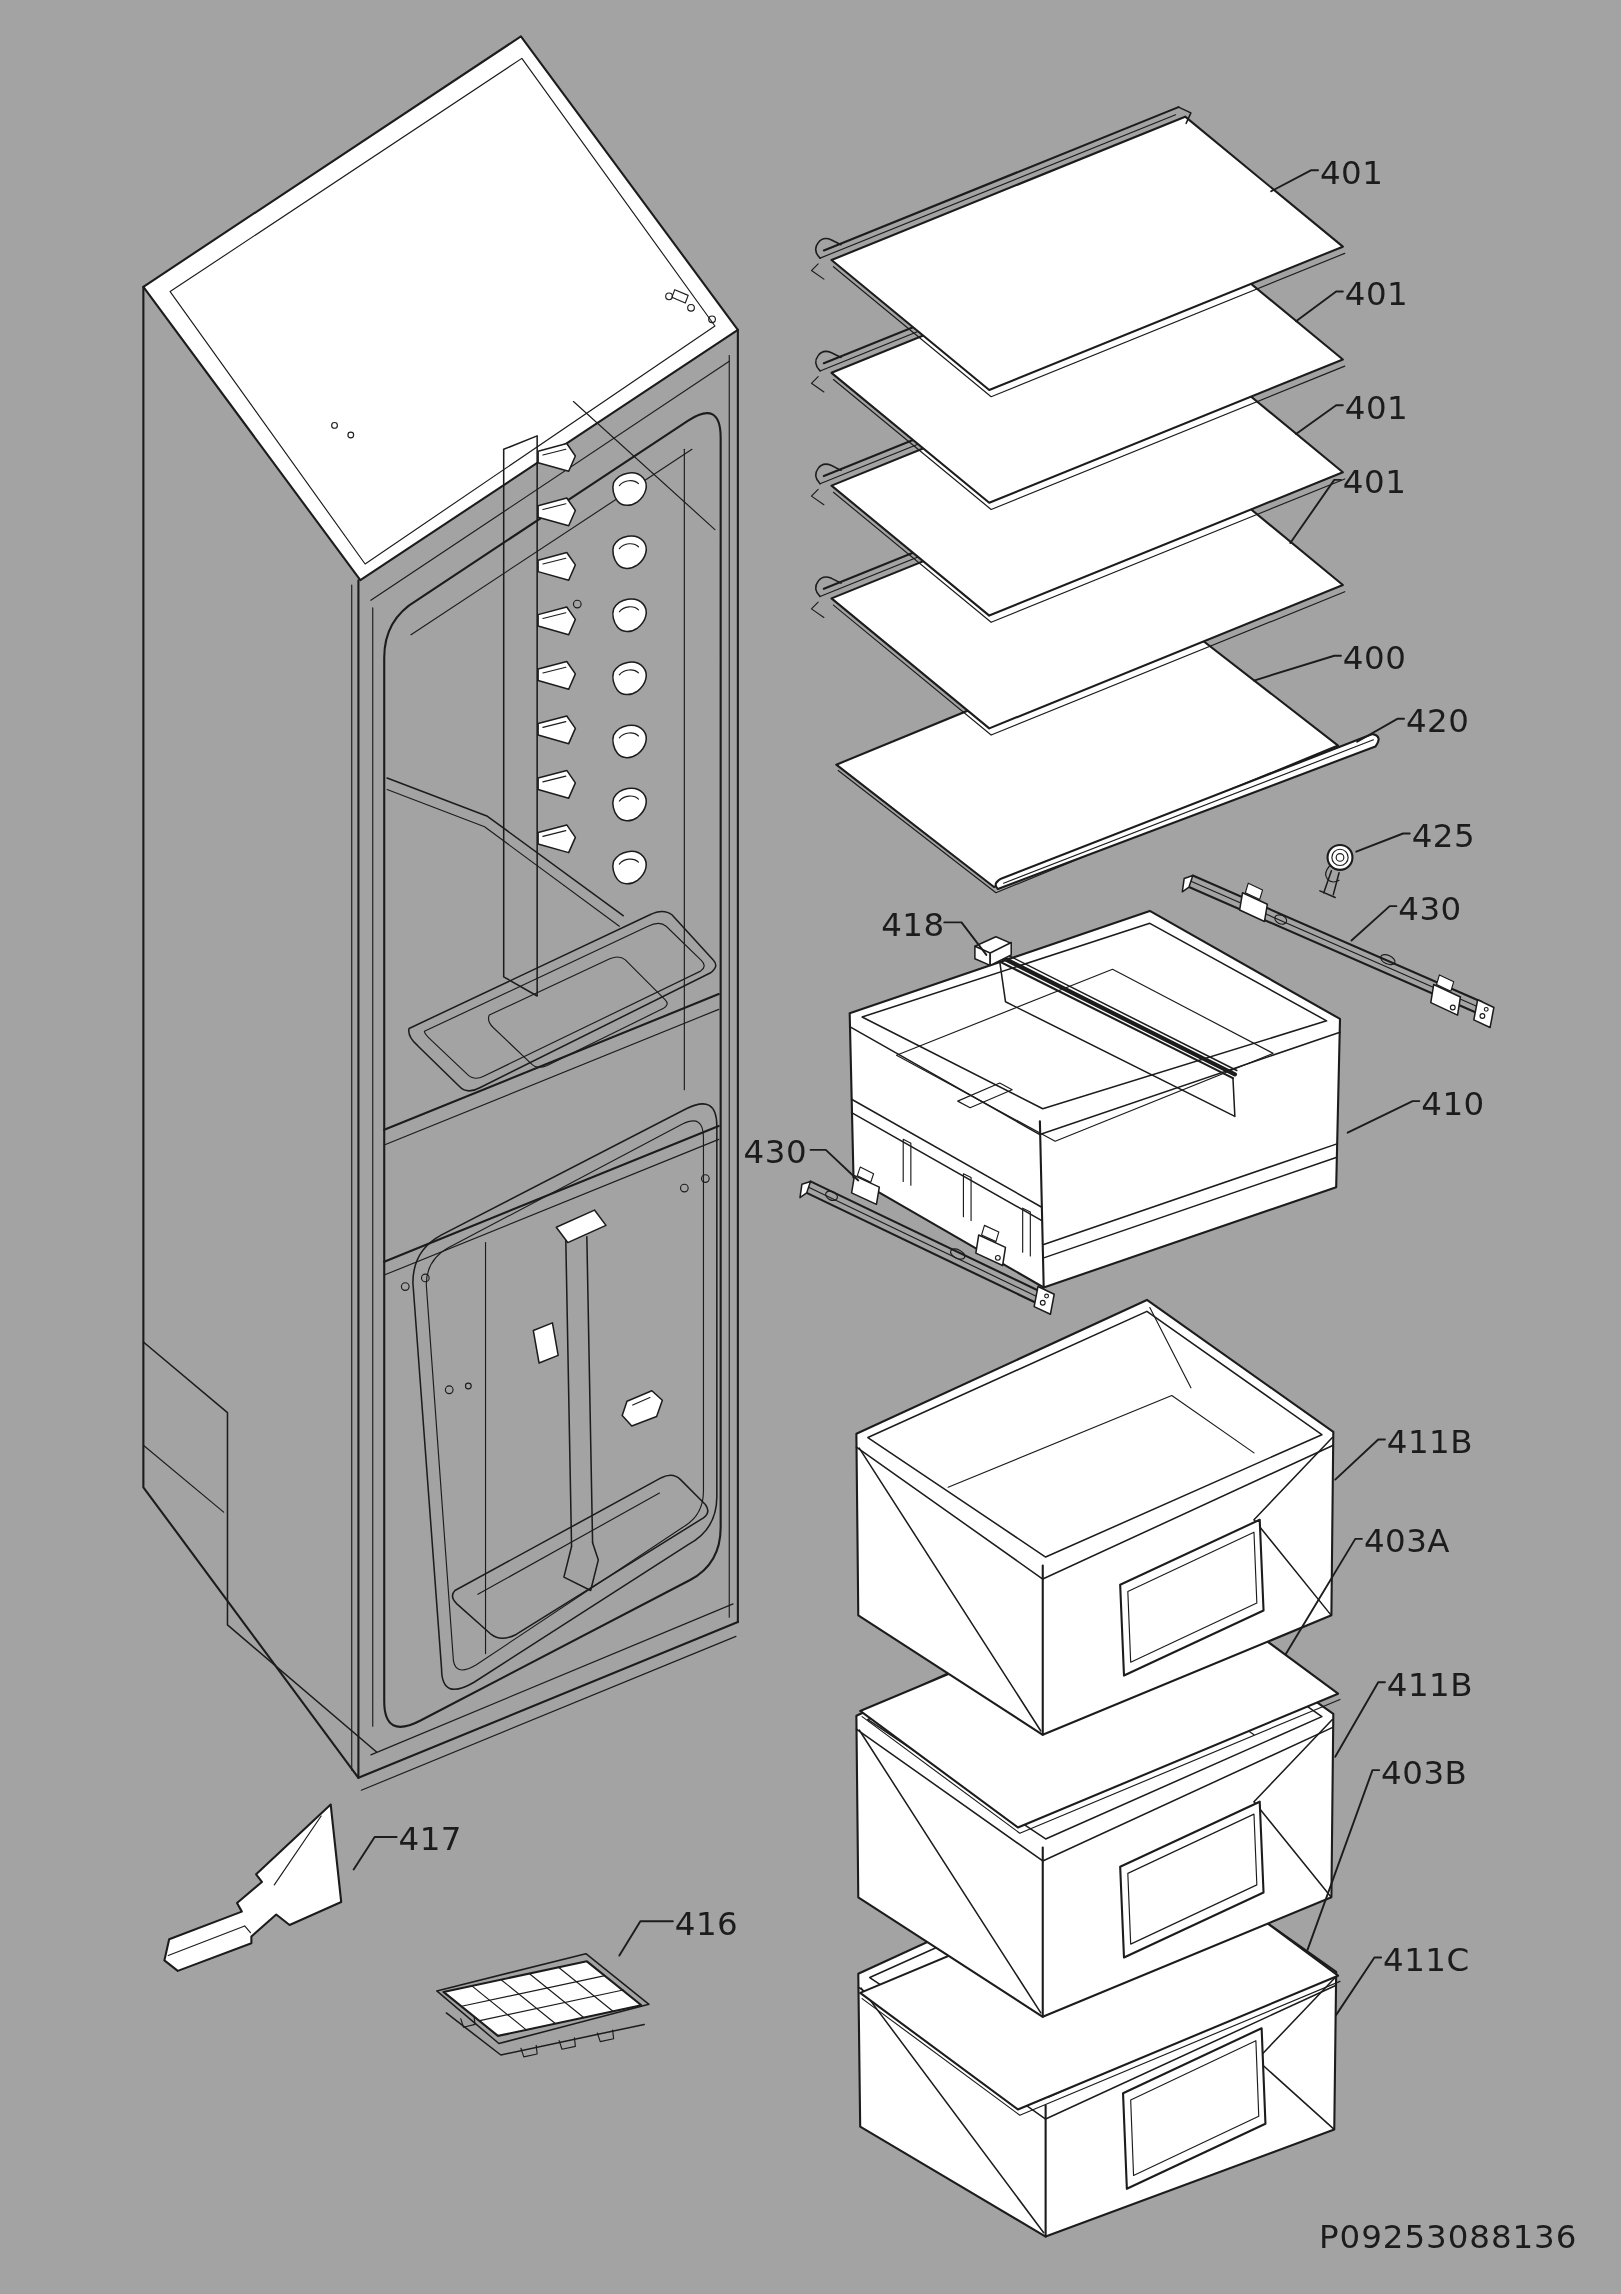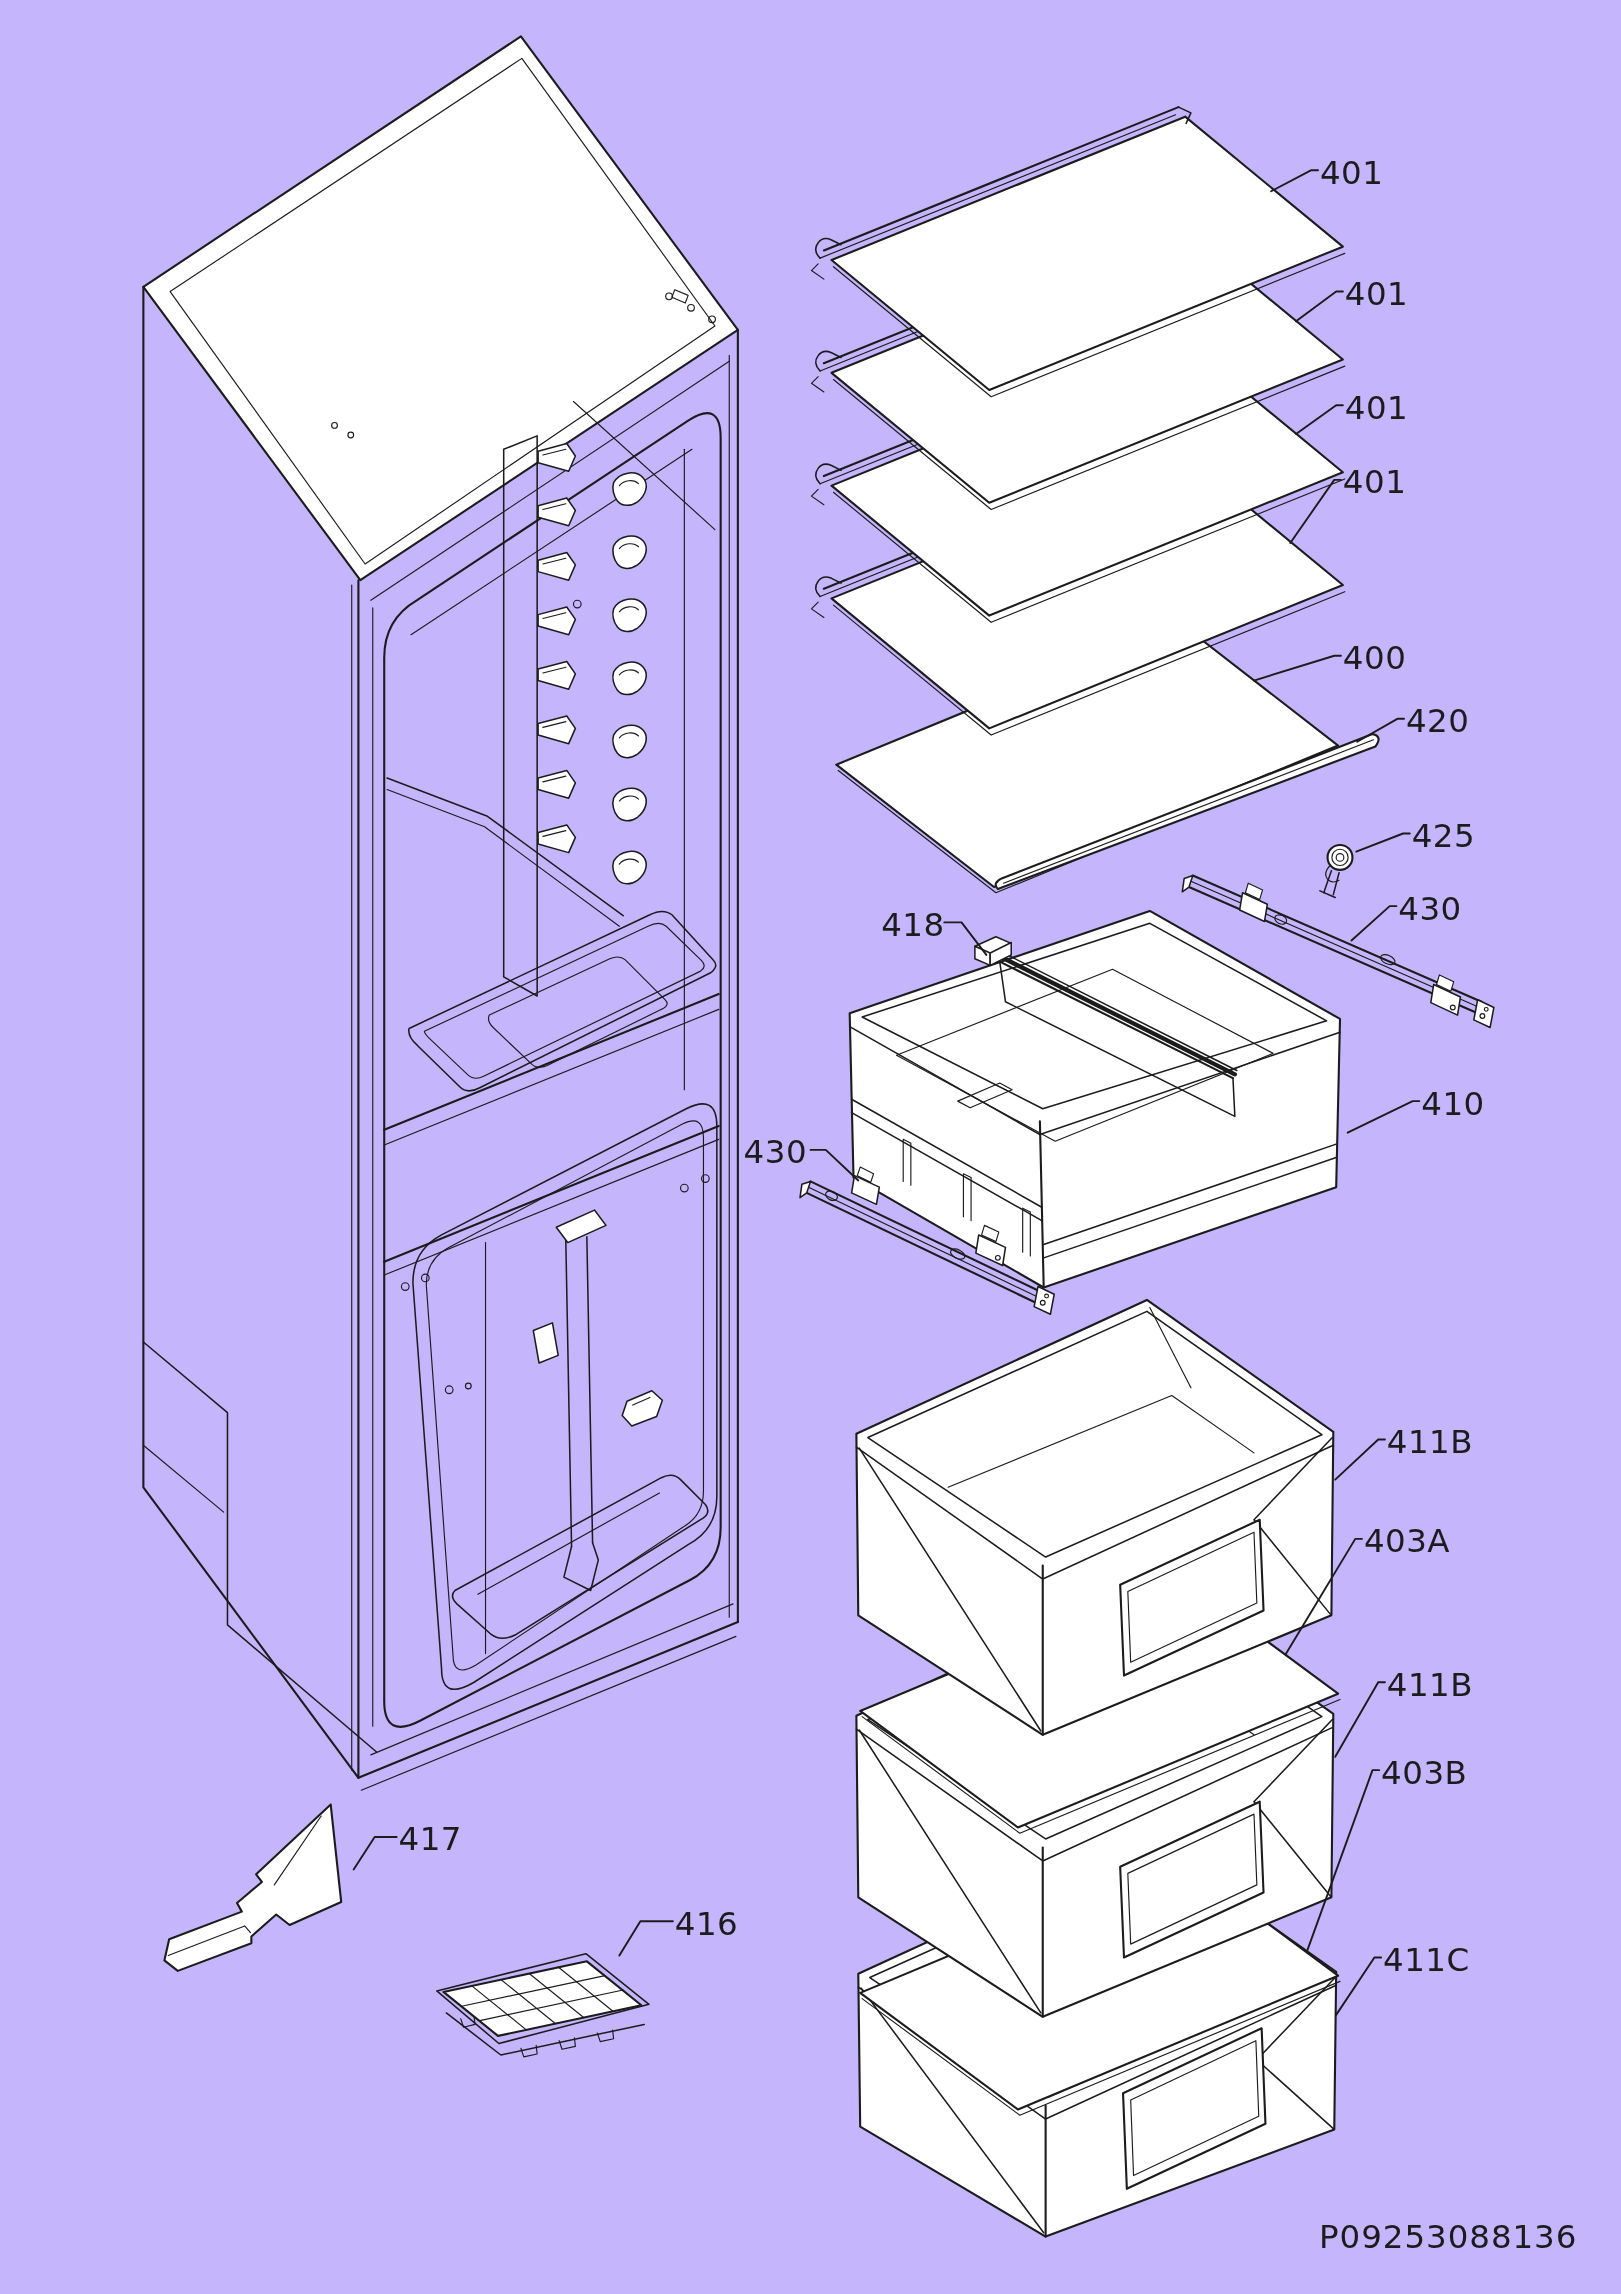--- a/index.html
+++ b/index.html
@@ -1,16 +1,16 @@
 <!DOCTYPE html>
 <html><head>
 <meta charset="utf-8">
 <style>
   html,body{margin:0;padding:0;background:#ffffff;}
-  .page{position:relative;width:1621px;height:2294px;background:#c4b5fd;overflow:hidden;}
+  .page{position:relative;width:1621px;height:2294px;background:#a3a3a3;overflow:hidden;}
   svg{display:block;width:1621px;height:2294px;}
   
   .s{fill:none;stroke:#1c1c1c;stroke-width:2.2;stroke-linecap:round;stroke-linejoin:round;}
   .m{fill:none;stroke:#1c1c1c;stroke-width:1.6;stroke-linecap:round;stroke-linejoin:round;}
   .t{fill:none;stroke:#1c1c1c;stroke-width:1.2;stroke-linecap:round;stroke-linejoin:round;}
   .h{fill:none;stroke:#1c1c1c;stroke-width:4.5;stroke-linecap:round;}
   .w{fill:#ffffff;}
   .leader{fill:none;stroke:#1c1c1c;stroke-width:2;stroke-linecap:round;stroke-linejoin:round;}
   .label{font-family:"DejaVu Sans","Liberation Sans",sans-serif;font-size:34px;fill:#1c1c1c;letter-spacing:0.5px;}
   .code{font-family:"DejaVu Sans","Liberation Sans",sans-serif;font-size:34px;fill:#1c1c1c;letter-spacing:1px;}

